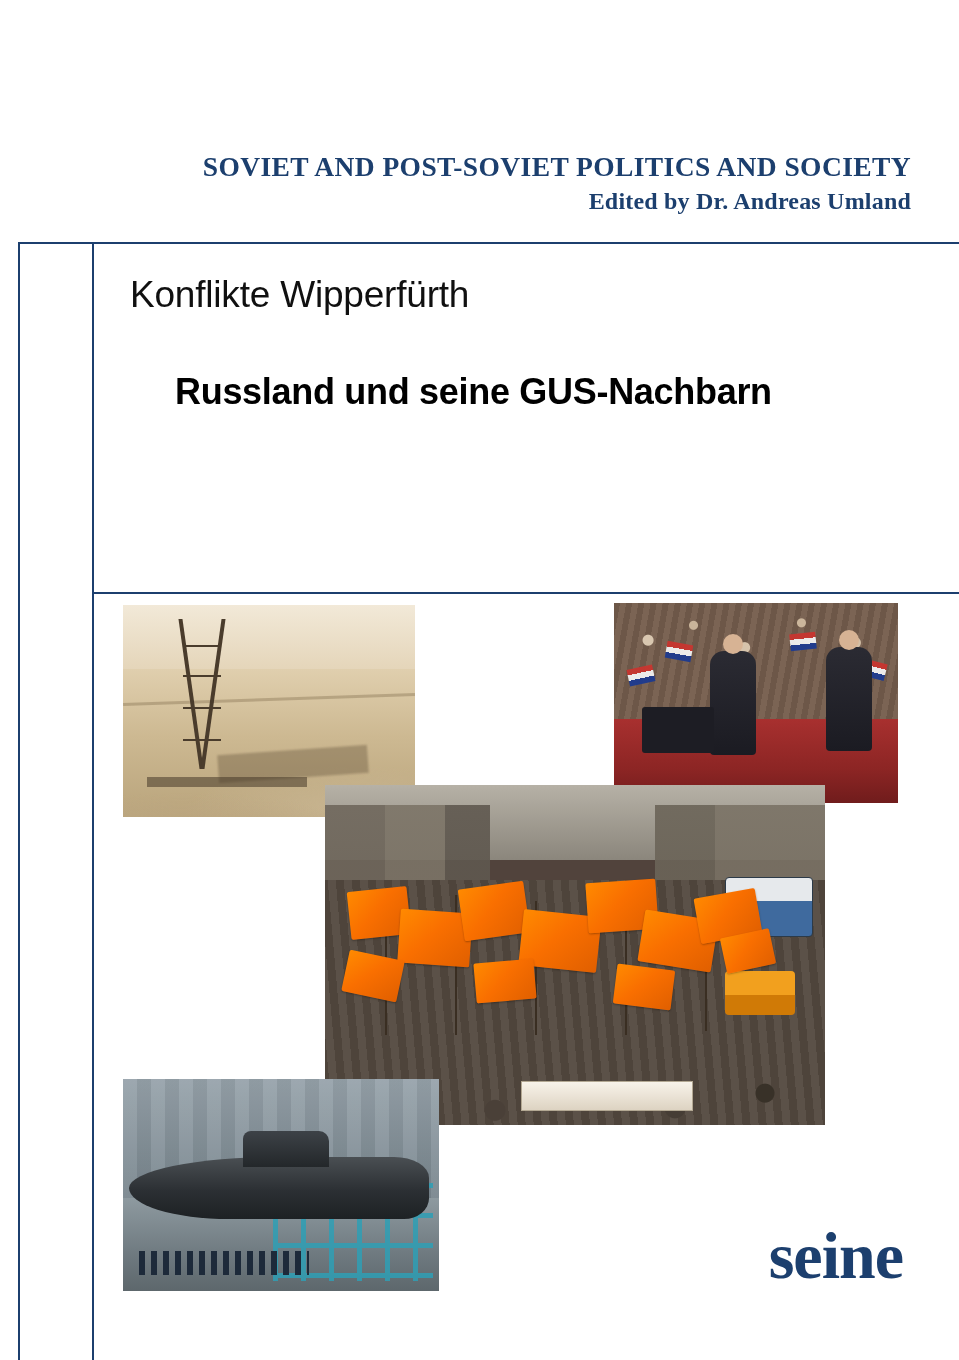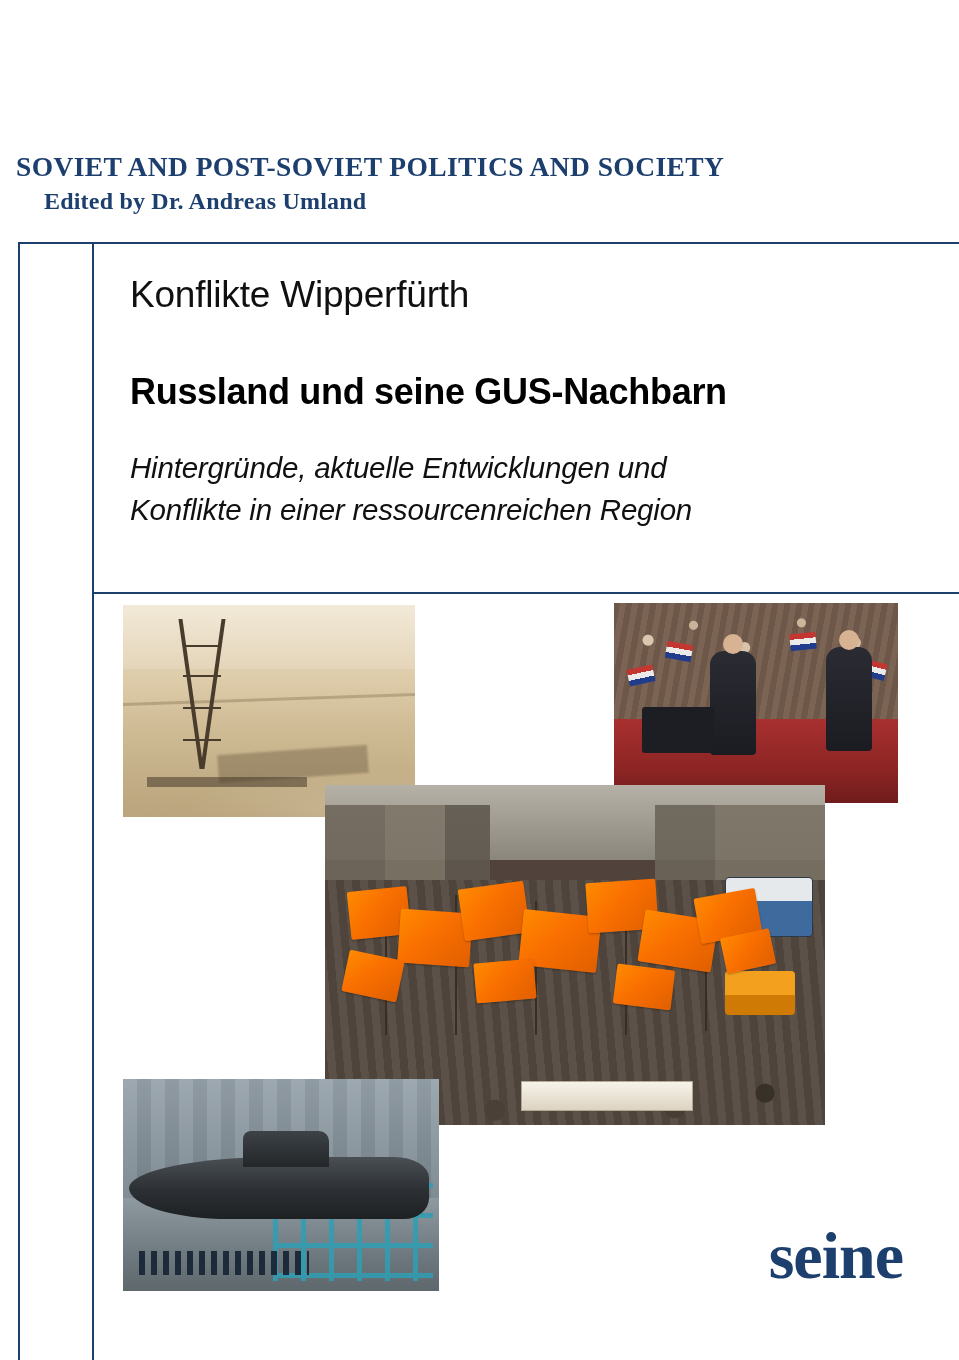--- a/index.html
+++ b/index.html
@@ -17,24 +17,24 @@
 
   .cover {
     position: absolute;
     inset: 0;
     background: #ffffff;
   }
 
   
   .series-block {
     position: absolute;
-    left: 16px;
+    left: 0;
     right: 0;
     top: 150px;
-    text-align: left;
+    text-align: right;
     padding-right: 48px;
   }
   .series-title {
     font-family: "Liberation Serif", serif;
     font-weight: bold;
     font-size: 27.5px;
     letter-spacing: 0.4px;
     color: #1c3f6e;
     line-height: 1.22;
   }
@@ -94,20 +94,21 @@
     color: #101010;
     line-height: 1.1;
     letter-spacing: -0.2px;
   }
   .book-title {
     font-size: 36px;
     font-weight: bold;
     color: #000000;
     margin-top: 55px;
     letter-spacing: -0.3px;
+    margin-left: 45px;
   }
   .subtitle {
     font-size: 29.5px;
     font-style: italic;
     color: #101010;
     margin-top: 34px;
     line-height: 1.42;
     letter-spacing: -0.2px;
   }
 
@@ -379,24 +380,20 @@
   </div>
 
   <div class="rule-horizontal"></div>
   <div class="rule-vertical-outer"></div>
   <div class="rule-vertical-inner"></div>
   <div class="rule-under-title"></div>
 
   <div class="title-block">
     <div class="author">Konflikte Wipperfürth</div>
     <div class="book-title">Russland und seine GUS-Nachbarn</div>
-    <div class="subtitle">
-      <div>Hintergründe, aktuelle Entwicklungen und</div>
-      <div>Konflikte in einer ressourcenreichen Region</div>
-    </div>
   </div>
 
   <div class="collage">
 
     <div class="photo photo-derrick">
       <div class="derrick-sky"></div>
       <div class="derrick-dunes"></div>
       <div class="derrick-ridge"></div>
       <div class="derrick-shadow"></div>
       <div class="derrick-tower">

